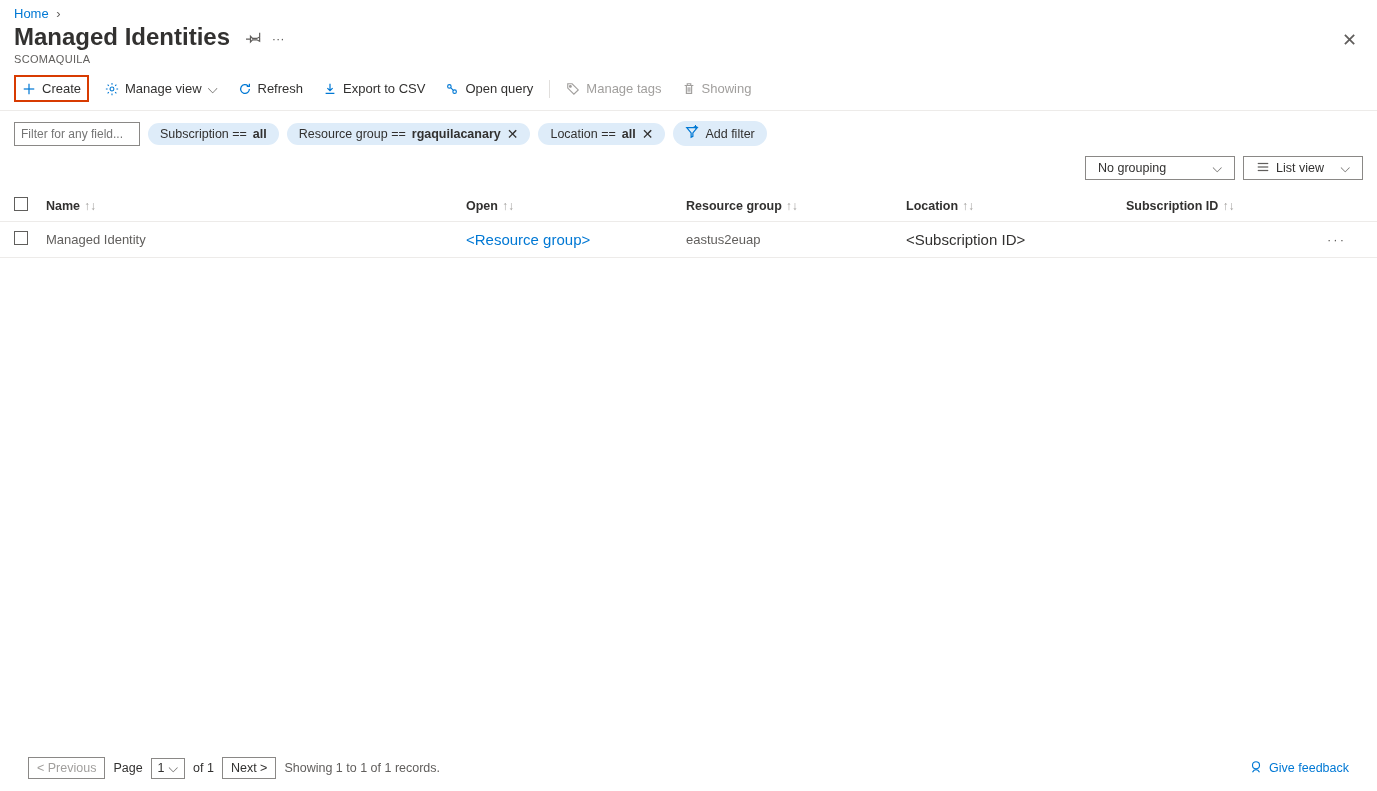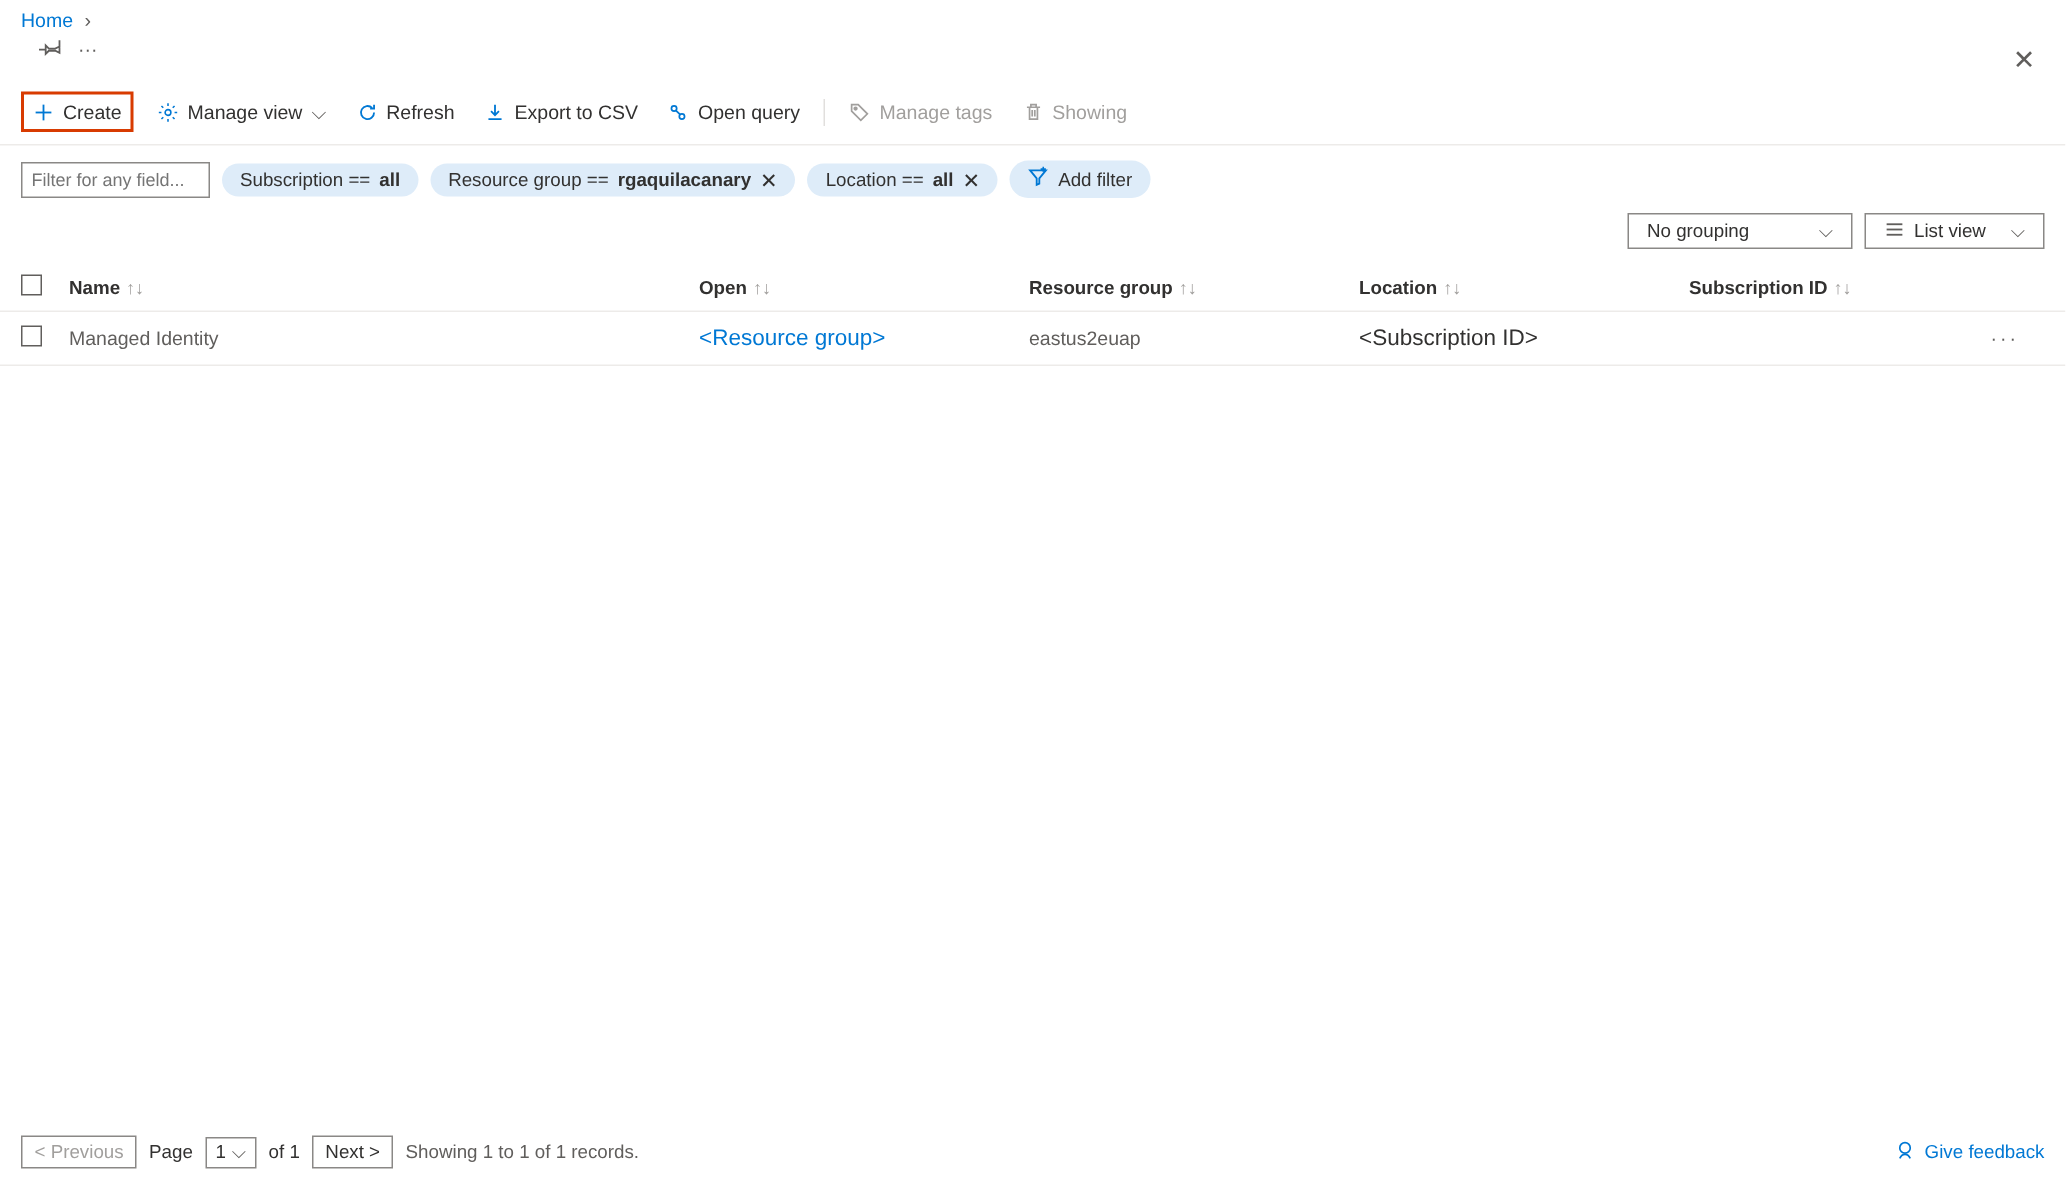--- a/index.html
+++ b/index.html
@@ -134,21 +134,21 @@
   .sub-txt { font-size: 15px; color: #323130; }
   .row-more { color: #605e5c; cursor: pointer; letter-spacing: 2px; text-align:right;}
   .muted { color: #605e5c; }
 
   .footer {
     position: absolute;
     bottom: 12px;
     left: 0;
     right: 0;
     display: flex;
-    padding: 0 14px;
+    padding: 0 28px;
     font-size: 12.5px;
   }
   .pg-btn {
     border: 1px solid #8a8886;
     background: #fff;
     padding: 3px 8px;
     font-size: 12.5px;
     cursor: pointer;
     color: #323130;
   }
@@ -172,28 +172,30 @@
 </head>
 <body>
 
 <div class="breadcrumb">
   <a>Home</a>
   <span class="chev">›</span>
 </div>
 
 <div class="header">
   <div class="header-main">
+    <h1>Managed Identities</h1>
     <span class="hdr-icons">
       <span class="ic16">
         <svg viewBox="0 0 16 16" fill="none" stroke="#605e5c" stroke-width="1.2">
             <path d="M9 1l6 6-3 1-3 3v3l-2-2-4 4 4-4-2-2h3l3-3 1-3z" transform="rotate(45 8 8)"></path>
           </svg>
       </span>
       <span class="dots">···</span>
     </span>
+    <div class="subtitle">SCOMAQUILA</div>
   </div>
   <div class="close-x">✕</div>
 </div>
 
 <div class="toolbar">
   <span class="tbtn create-highlight">
     <span class="ic">
         <svg viewBox="0 0 16 16" stroke="#0078d4" stroke-width="1.4">
           <line x1="8" y1="2" x2="8" y2="14"></line>
           <line x1="2" y1="8" x2="14" y2="8"></line>

